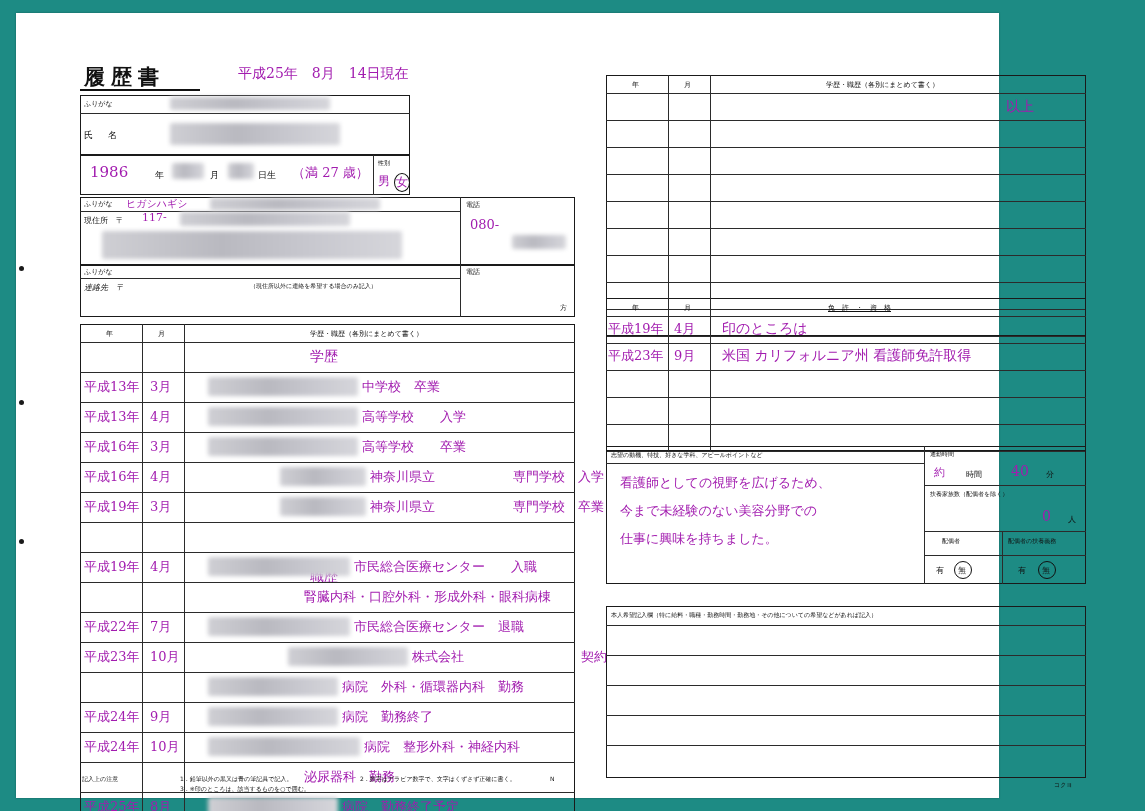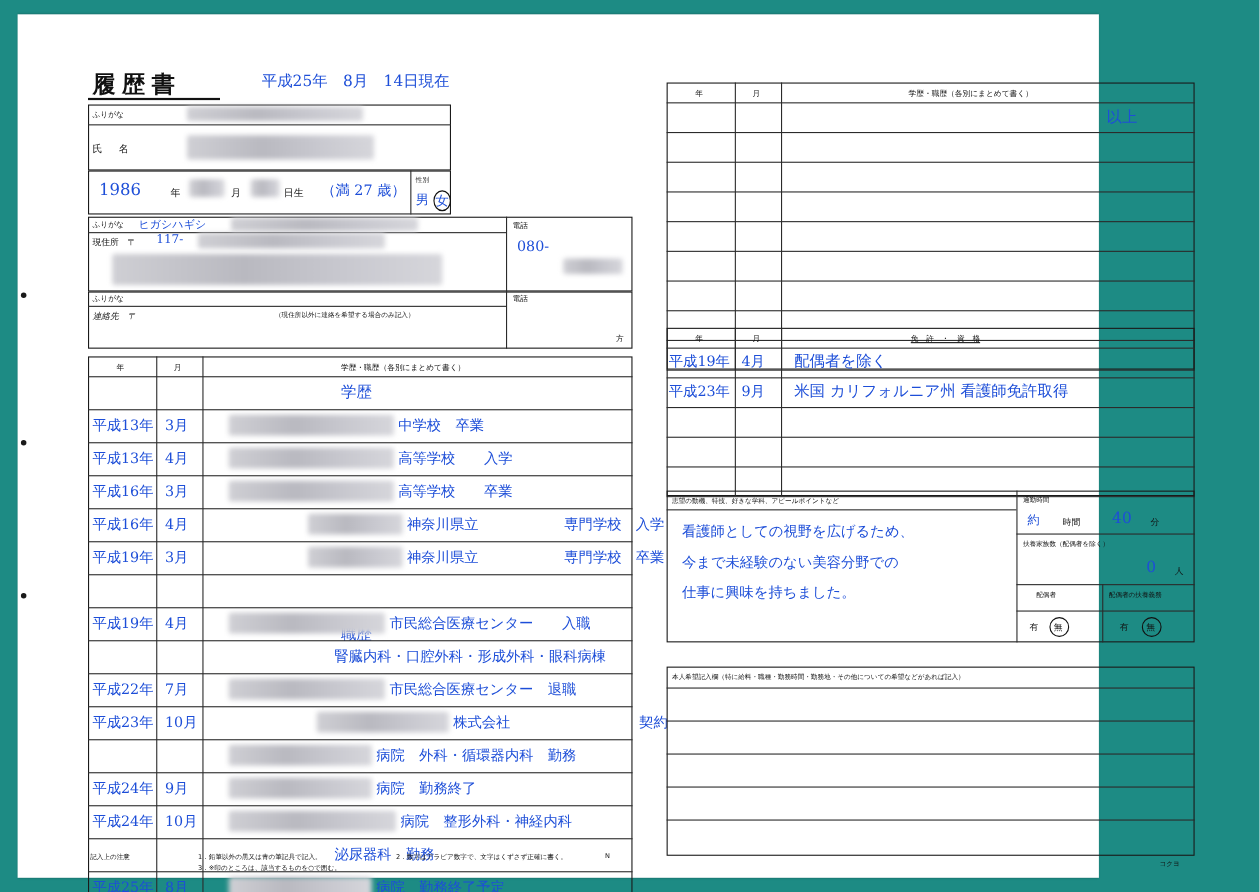--- a/index.html
+++ b/index.html
@@ -14,21 +14,21 @@
     background:#ffffff;
     box-shadow:0 0 2px rgba(0,0,0,.3);
   }
   
   .sheet{position:absolute;}
   .box{position:absolute;border:1px solid #1a1a1a;box-sizing:border-box;}
   .lbl{position:absolute;font-size:7px;color:#111;white-space:nowrap;}
   .lbl-sm{position:absolute;font-size:6px;color:#111;white-space:nowrap;}
   .hand{
     font-family:"DejaVu Serif","Liberation Serif",serif;
-    color:#1d4ed8;
+    color:#a21caf;
     position:absolute;
     white-space:nowrap;
   }
   .redact{
     position:absolute;
     background:linear-gradient(90deg,#cfcfd4,#b9b9c0 40%,#c8c8cf 70%,#d6d6db);
     filter:blur(2.2px);
     border-radius:2px;
   }
   .hrule{position:absolute;height:0;border-top:1px solid #2b2b2b;}
@@ -239,21 +239,21 @@
     <div id="license-wrap">
         <div class="box" style="left:0px;top:245px;width:480px;height:153px;"></div>
         <div class="vrule" style="left:62px;top:245px;height:153px;"></div>
         <div class="vrule" style="left:104px;top:245px;height:153px;"></div>
         <div class="hrule" style="left:0px;top:263px;width:480px;"></div>
         <div class="lbl" style="left:26px;top:250px;">年</div>
         <div class="lbl" style="left:78px;top:250px;">月</div>
         <div class="lbl" style="left:222px;top:250px;text-decoration:underline;">免　許　・　資　格</div>
         <div class="hand" style="left:2px;top:267px;font-size:13px;">平成19年</div>
         <div class="hand" style="left:68px;top:267px;font-size:13px;">4月</div>
-        <div class="hand" style="left:116px;top:267px;font-size:14px;">配偶者を除く</div>
+        <div class="hand" style="left:116px;top:267px;font-size:14px;">印のところは</div>
         <div class="hrule" style="left:0px;top:290px;width:480px;"></div>
         <div class="hand" style="left:2px;top:294px;font-size:13px;">平成23年</div>
         <div class="hand" style="left:68px;top:294px;font-size:13px;">9月</div>
         <div class="hand" style="left:116px;top:294px;font-size:14px;">米国 カリフォルニア州 看護師免許取得</div>
         <div class="hrule" style="left:0px;top:317px;width:480px;"></div>
         <div class="hrule" style="left:0px;top:344px;width:480px;"></div>
         <div class="hrule" style="left:0px;top:371px;width:480px;"></div>
         <div class="hrule" style="left:0px;top:398px;width:480px;"></div>
       </div>
 

